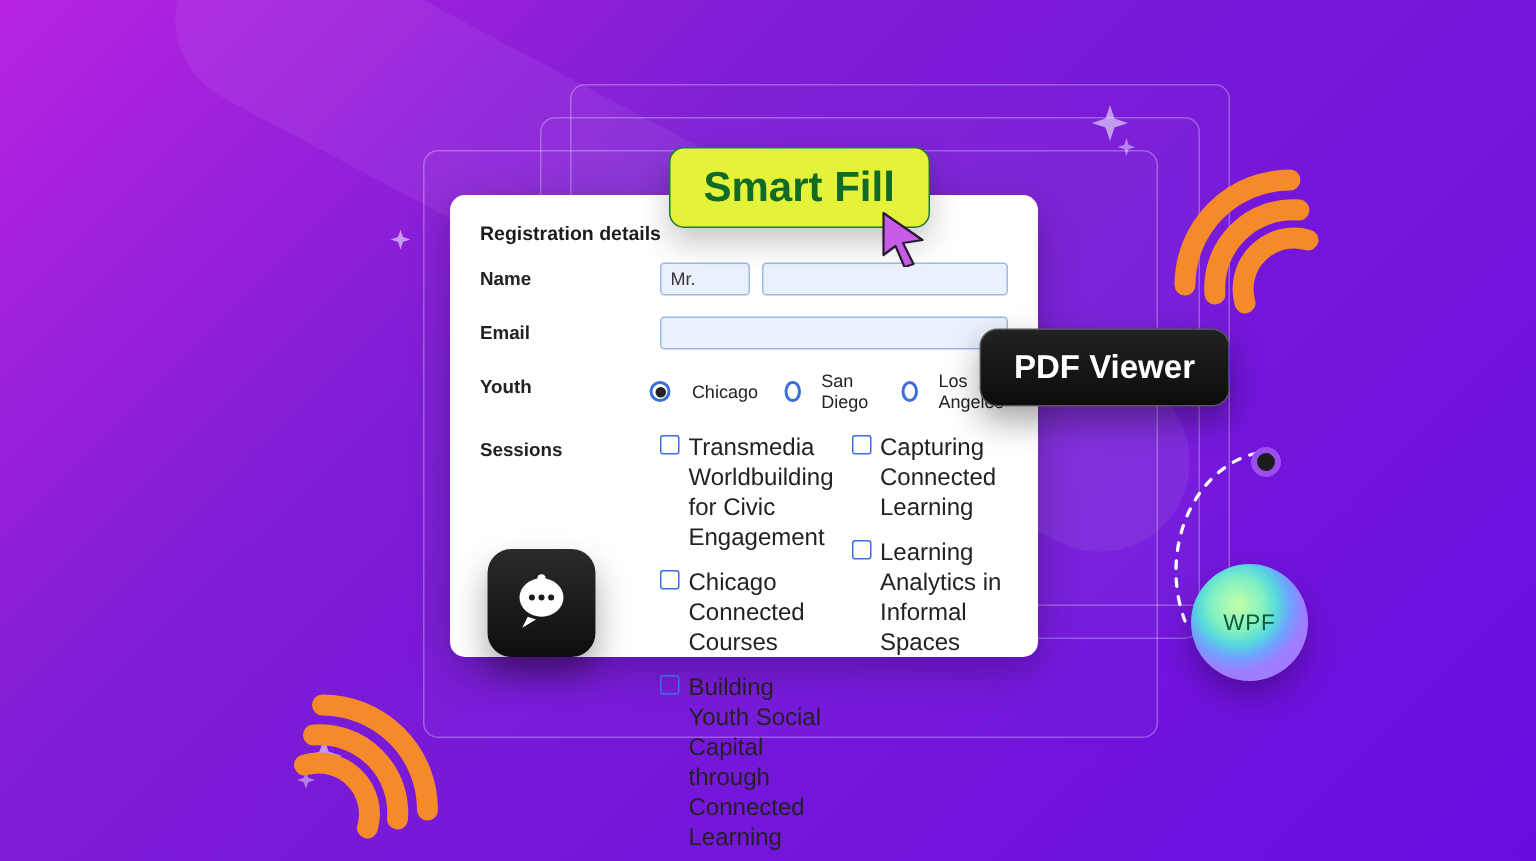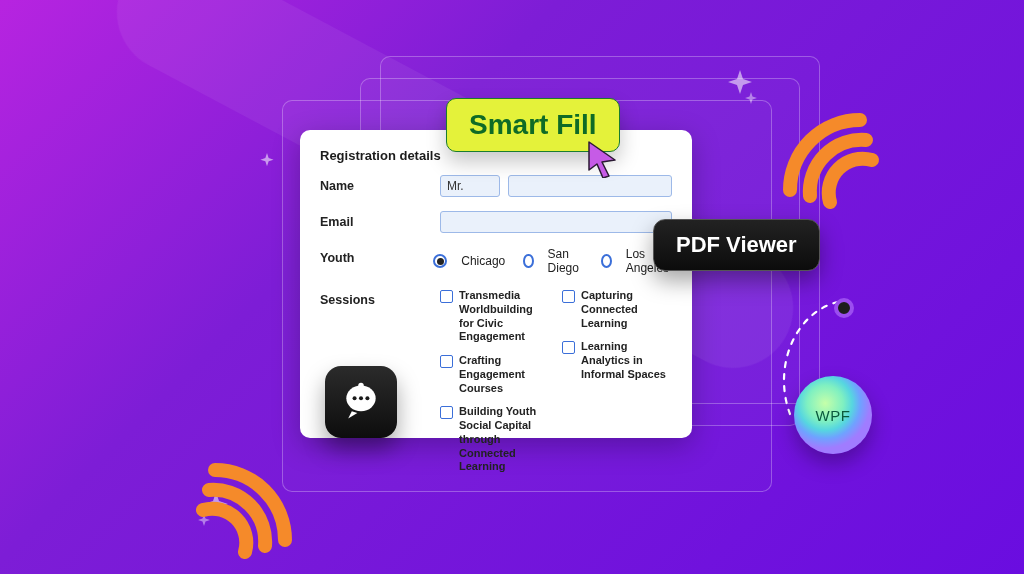--- a/index.html
+++ b/index.html
@@ -70,21 +70,21 @@
     .inp.full { flex:1; }
     .inp.wide { width: 232px; }
 
     .radio-group { display:flex; gap:18px; align-items:center; }
     .radio { display:flex; align-items:center; gap:14px; font-size:12px; color:#222;}
     .radio .dot { width:14px; height:14px; border:2px solid #3b6fd9; border-radius:50%; display:flex;align-items:center;justify-content:center;}
     .radio.sel .dot::after { content:""; width:7px; height:7px; background:#222; border-radius:50%; }
 
     .sessions { display:flex; gap:12px; }
     .sess-col { flex:1; display:flex; flex-direction:column; gap:10px;}
-    .check { display:flex; gap:6px; font-size:11px; line-height:1.25; color:#222;font-weight:bold;}
+    .check { display:flex; gap:6px; font-size:16px; line-height:1.25; color:#222;}
     .check .box { width:13px; height:13px; border:1.5px solid #3b6fd9; border-radius:2px; flex-shrink:0; margin-top:1px;}
 
     
     .smartfill {
       position: absolute; left: 446px; top: 98px;
       background: #e4f23a;
       color: #0f6b26;
       font-weight: 800; font-size: 28px;
       padding: 10px 22px 10px 22px;
       border: 1.5px solid #1a7c2f;
@@ -223,21 +223,21 @@
     <div class="label">Sessions</div>
     <div class="field">
       <div class="sessions">
         <div class="sess-col">
           <label class="check">
             <span class="box"></span>
             <span>Transmedia Worldbuilding for Civic Engagement</span>
           </label>
           <label class="check">
             <span class="box"></span>
-            <span>Crafting Engagement Courses</span>
+            <span>Chicago Connected Courses</span>
           </label>
           <label class="check">
             <span class="box"></span>
             <span>Building Youth Social Capital through Connected Learning</span>
           </label>
         </div>
         <div class="sess-col">
           <label class="check">
             <span class="box"></span>
             <span>Capturing Connected Learning</span>

